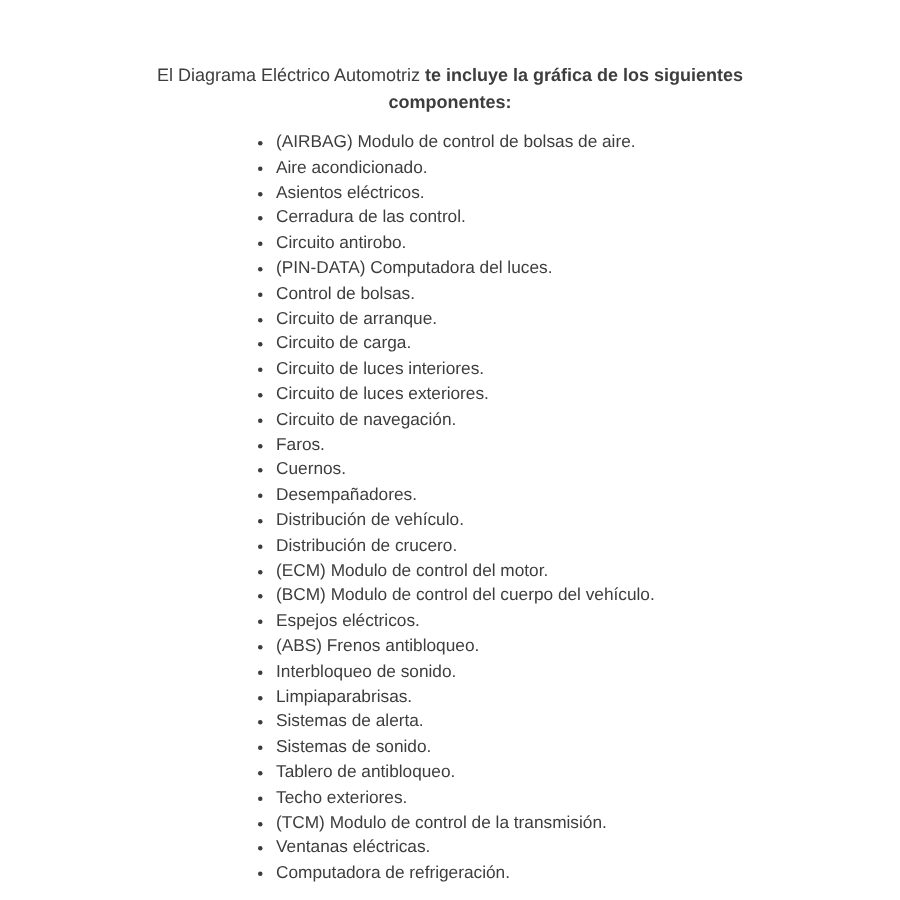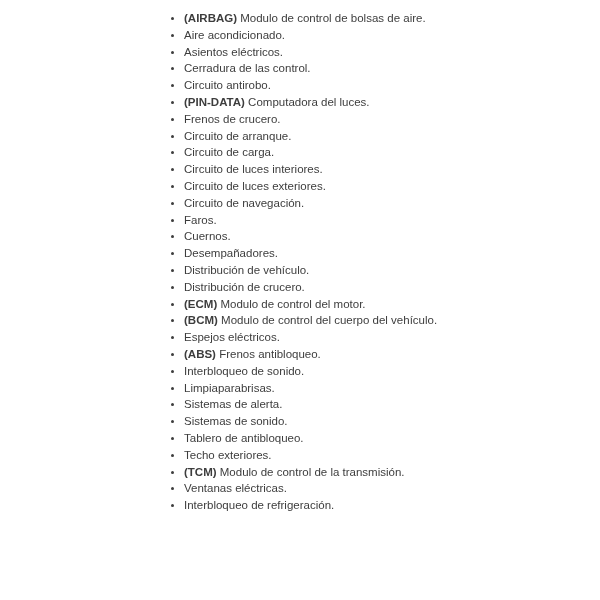--- a/index.html
+++ b/index.html
@@ -40,37 +40,38 @@
   ul.components li {
     line-height: 16.8px;
     height: 16.8px;
     white-space: nowrap;
   }
   ul.components li::marker {
     color: #3d3d3d;
     font-size: 10px;
   }
   ul.components li strong {
-    font-weight: 700;
+    font-weight: 400;
   }
 </style>
 </head>
 <body>
 
 <div class="page">
 
+  <p class="title"><span>El Diagrama Eléctrico Automotriz </span><span class="title-bold">te incluye la gráfica de los siguientes componentes:</span></p>
 
   <ul class="components">
       <li><strong>(AIRBAG)</strong> <span>Modulo de control de bolsas de aire.</span></li>
       <li><span>Aire acondicionado.</span></li>
       <li><span>Asientos eléctricos.</span></li>
       <li><span>Cerradura de las control.</span></li>
       <li><span>Circuito antirobo.</span></li>
       <li><strong>(PIN-DATA)</strong> <span>Computadora del luces.</span></li>
-      <li><span>Frenos de crucero.</span></li>
+      <li><span>Control de bolsas.</span></li>
       <li><span>Circuito de arranque.</span></li>
       <li><span>Circuito de carga.</span></li>
       <li><span>Circuito de luces interiores.</span></li>
       <li><span>Circuito de luces exteriores.</span></li>
       <li><span>Circuito de navegación.</span></li>
       <li><span>Faros.</span></li>
       <li><span>Cuernos.</span></li>
       <li><span>Desempañadores.</span></li>
       <li><span>Distribución de vehículo.</span></li>
       <li><span>Distribución de crucero.</span></li>
@@ -79,16 +80,16 @@
       <li><span>Espejos eléctricos.</span></li>
       <li><strong>(ABS)</strong> <span>Frenos antibloqueo.</span></li>
       <li><span>Interbloqueo de sonido.</span></li>
       <li><span>Limpiaparabrisas.</span></li>
       <li><span>Sistemas de alerta.</span></li>
       <li><span>Sistemas de sonido.</span></li>
       <li><span>Tablero de antibloqueo.</span></li>
       <li><span>Techo exteriores.</span></li>
       <li><strong>(TCM)</strong> <span>Modulo de control de la transmisión.</span></li>
       <li><span>Ventanas eléctricas.</span></li>
-      <li><span>Interbloqueo de refrigeración.</span></li>
+      <li><span>Computadora de refrigeración.</span></li>
     </ul>
 
 </div>
 
 </body></html>

